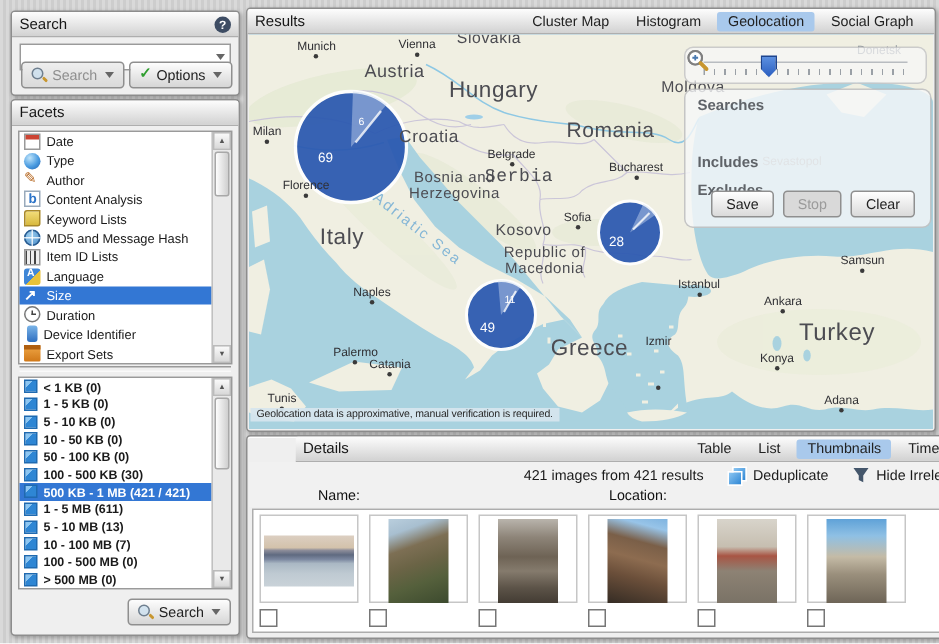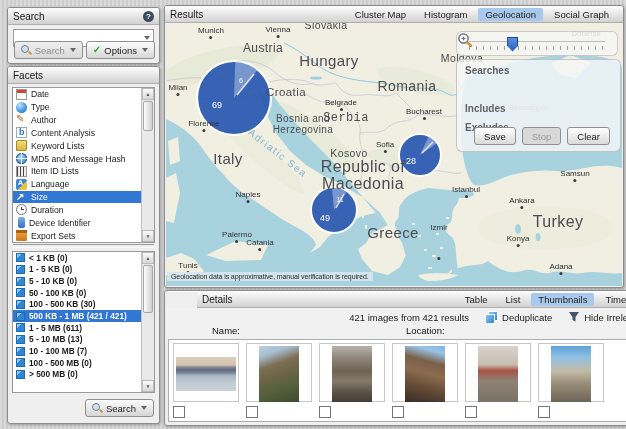--- a/index.html
+++ b/index.html
@@ -217,20 +217,24 @@
       <div class="vrow">
           <span class="ic-page"></span>
           <span>1 - 5 KB (0)</span>
         </div>
       <div class="vrow">
           <span class="ic-page"></span>
           <span>5 - 10 KB (0)</span>
         </div>
       <div class="vrow">
           <span class="ic-page"></span>
+          <span>10 - 50 KB (0)</span>
+        </div>
+      <div class="vrow">
+          <span class="ic-page"></span>
           <span>50 - 100 KB (0)</span>
         </div>
       <div class="vrow">
           <span class="ic-page"></span>
           <span>100 - 500 KB (30)</span>
         </div>
       <div class="vrow sel">
           <span class="ic-page"></span>
           <span>500 KB - 1 MB (421 / 421)</span>
         </div>
@@ -376,21 +380,21 @@
 
       <div class="country" style="left:160px;top:3px;font-size:10.5px;">Slovakia</div>
       <div class="country" style="left:97px;top:25px;font-size:12px;">Austria</div>
       <div class="country" style="left:163px;top:38px;font-size:15px;">Hungary</div>
       <div class="country" style="left:241px;top:64px;font-size:14px;">Romania</div>
       <div class="country" style="left:120px;top:69px;font-size:11.5px;">Croatia</div>
       <div class="country" style="left:180px;top:95px;font-size:12px;font-family:Liberation Mono, monospace;">Serbia</div>
       <div class="country" style="left:137px;top:102px;font-size:10px;">Bosnia and
 Herzegovina</div>
       <div class="country" style="left:183px;top:131px;font-size:10.5px;">Kosovo</div>
-      <div class="country" style="left:197px;top:152px;font-size:16px;">Republic of
+      <div class="country" style="left:197px;top:152px;font-size:10px;">Republic of
 Macedonia</div>
       <div class="country" style="left:227px;top:210px;font-size:15px;">Greece</div>
       <div class="country" style="left:62px;top:136px;font-size:15px;">Italy</div>
       <div class="country" style="left:392px;top:199px;font-size:16px;">Turkey</div>
       <div class="country" style="left:296px;top:36px;font-size:10.5px;">Moldova</div>
       <div class="sea" style="left:112px;top:130px;">Adriatic Sea</div>
 
       <div class="city" style="left:45px;top:3px;">
           <span>Munich</span>
           <span class="cdot"></span>

